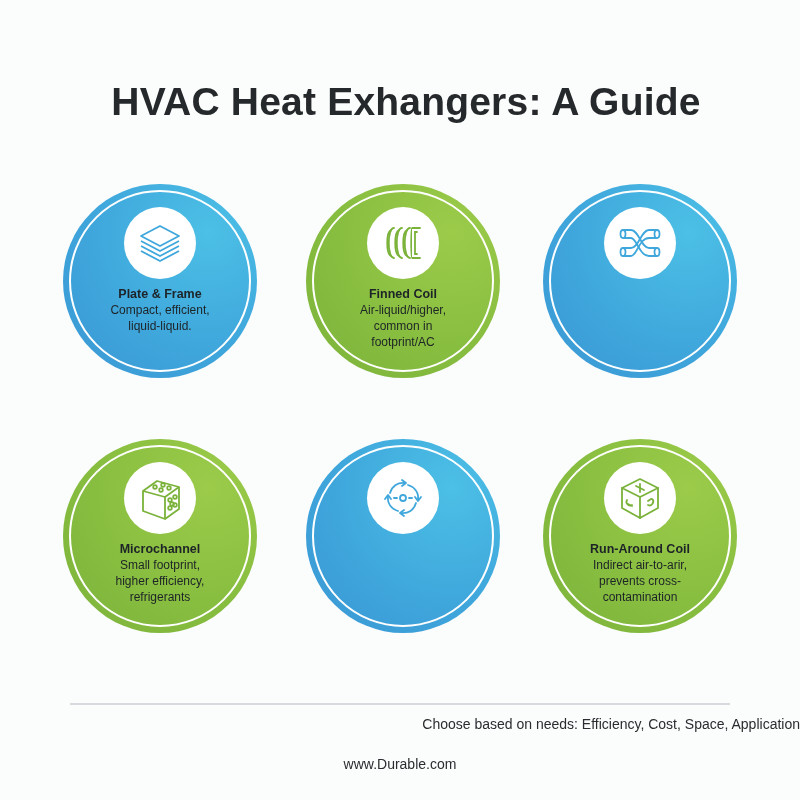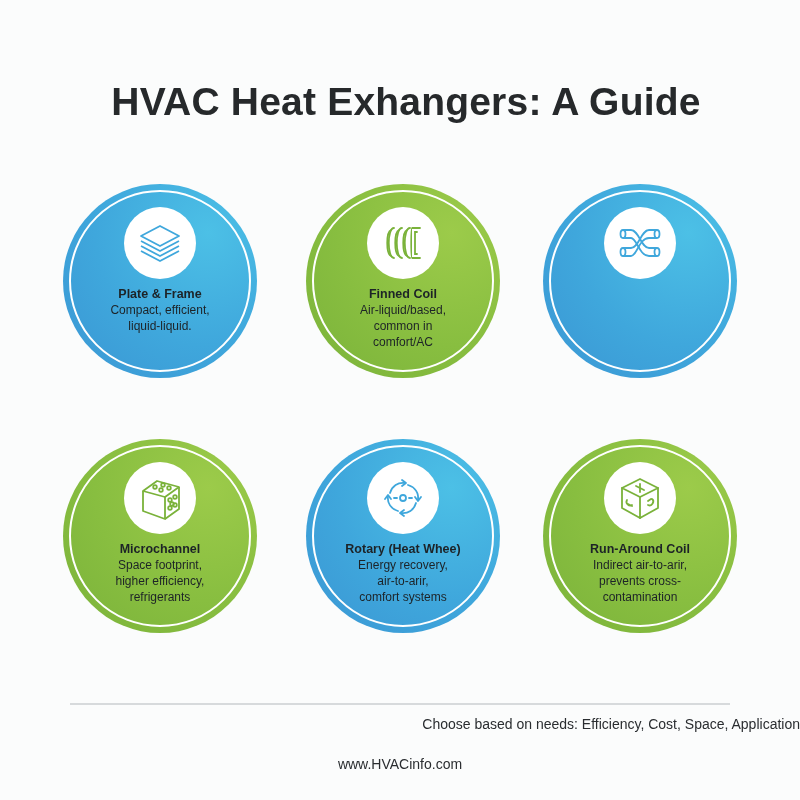--- a/index.html
+++ b/index.html
@@ -134,23 +134,23 @@
       <path d="M24 10 C17 10 17 40 24 40"></path>
       <path d="M21 12 C16 14 16 36 21 38"></path>
       <path d="M32 10 C25 10 25 40 32 40"></path>
       <path d="M29 12 C24 14 24 36 29 38"></path>
       <path d="M42 10 L34 10 C33 10 33 40 34 40 L42 40"></path>
       <path d="M39 14 L37 14 L37 36 L39 36"></path>
     </svg>
   </div>
   <div class="text">
     <div class="name">Finned Coil</div>
-    <div class="desc">Air-liquid/based,</div>
+    <div class="desc">Air-liquid/higher,</div>
     <div class="desc">common in</div>
-    <div class="desc">comfort/AC</div>
+    <div class="desc">footprint/AC</div>
   </div>
 </div>
 
 <div class="card blue" style="left:543px; top:184px;">
   <div class="ring"></div>
   <div class="icon-disc">
     <svg viewBox="0 0 50 50" fill="none" stroke="#3fa7dc" stroke-width="1.8" stroke-linejoin="round">
       <ellipse cx="8" cy="16" rx="2.5" ry="4"></ellipse>
       <ellipse cx="8" cy="34" rx="2.5" ry="4"></ellipse>
       <ellipse cx="42" cy="16" rx="2.5" ry="4"></ellipse>
@@ -176,21 +176,21 @@
       <circle cx="34" cy="15" r="1.8"></circle>
       <circle cx="35" cy="27" r="1.8"></circle>
       <circle cx="40" cy="24" r="1.8"></circle>
       <circle cx="35" cy="35" r="1.8"></circle>
       <circle cx="40" cy="32" r="1.8"></circle>
       <circle cx="37" cy="31" r="1.8"></circle>
     </svg>
   </div>
   <div class="text">
     <div class="name">Microchannel</div>
-    <div class="desc">Space footprint,</div>
+    <div class="desc">Small footprint,</div>
     <div class="desc">higher efficiency,</div>
     <div class="desc">refrigerants</div>
   </div>
 </div>
 
 <div class="card blue" style="left:306px; top:439px;">
   <div class="ring"></div>
   <div class="icon-disc">
     <svg viewBox="0 0 50 50" fill="none" stroke="#3fa7dc" stroke-width="1.8" stroke-linecap="round" stroke-linejoin="round">
       <circle cx="25" cy="25" r="3"></circle>
@@ -199,26 +199,20 @@
       <path d="M12 20 C14 13 20 9 27 10"></path>
       <path d="M24 7 L28 10 L24 13"></path>
       <path d="M30 12 C37 14 41 20 40 27"></path>
       <path d="M43 24 L40 28 L37 24"></path>
       <path d="M38 30 C36 37 30 41 23 40"></path>
       <path d="M26 43 L22 40 L26 37"></path>
       <path d="M20 38 C13 36 9 30 10 23"></path>
       <path d="M7 26 L10 22 L13 26"></path>
     </svg>
   </div>
-  <div class="text">
-    <div class="name">Rotary (Heat Whee)</div>
-    <div class="desc">Energy recovery,</div>
-    <div class="desc">air-to-arir,</div>
-    <div class="desc">comfort systems</div>
-  </div>
 </div>
 
 <div class="card green" style="left:543px; top:439px;">
   <div class="ring"></div>
   <div class="icon-disc">
     <svg viewBox="0 0 50 50" fill="none" stroke="#7ab23a" stroke-width="1.8" stroke-linejoin="round" stroke-linecap="round">
       <path d="M25 6 L43 15 L25 24 L7 15 Z"></path>
       <path d="M7 15 L7 35 L25 45 L25 24"></path>
       <path d="M25 45 L43 35 L43 15"></path>
       <path d="M21 13 L29 17"></path>
@@ -230,13 +224,13 @@
   <div class="text">
     <div class="name">Run-Around Coil</div>
     <div class="desc">Indirect air-to-arir,</div>
     <div class="desc">prevents cross-</div>
     <div class="desc">contamination</div>
   </div>
 </div>
 
 <div class="divider"></div>
 <div class="tagline">Choose based on needs: Efficiency, Cost, Space, Application</div>
-<div class="website">www.HVACinfo.com</div>
+<div class="website">www.Durable.com</div>
 
 </body></html>

